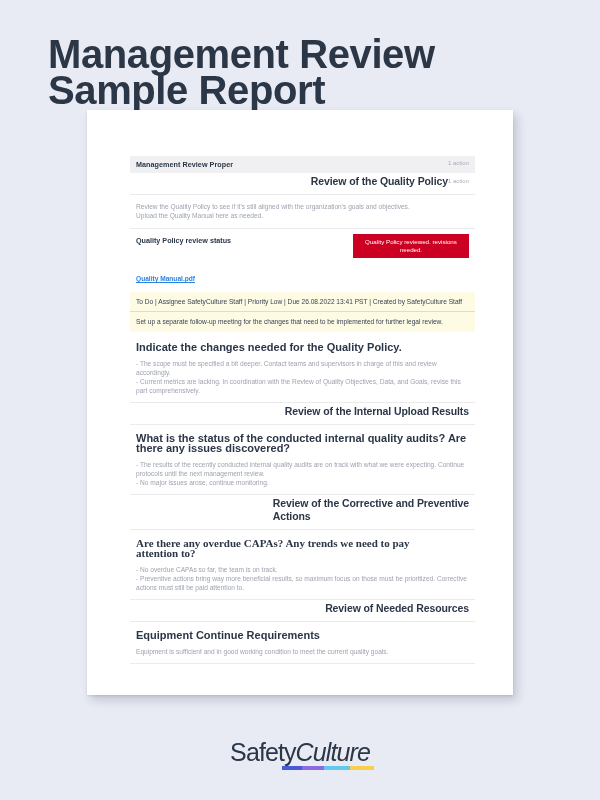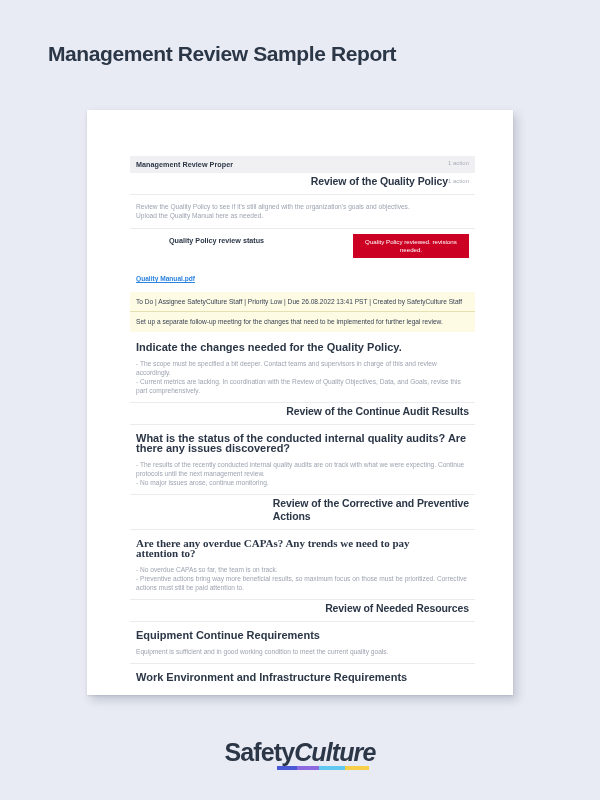--- a/index.html
+++ b/index.html
@@ -14,21 +14,21 @@
     overflow: hidden;
     position: relative;
   }
 
   
   .page-title {
     position: absolute;
     left: 48px;
     top: 36px;
     width: 520px;
-    font-size: 21px;
+    font-size: 40px;
     font-weight: bold;
     letter-spacing: -0.4px;
     color: #2b3647;
     line-height: 36px;
   }
 
   
   .doc-sheet {
     position: absolute;
     left: 87px;
@@ -96,21 +96,20 @@
     border-bottom: 1px solid #ebebee;
     white-space: pre-line;
   }
 
   .q-row {
     display: flex;
     align-items: flex-start;
     justify-content: space-between;
     padding: 7px 6px 6px 6px;
     box-sizing: border-box;
-    margin-left: 33px;
   }
   .q-label {
     font-size: 7.2px;
     font-weight: bold;
     color: #2b3647;
     line-height: 9.5px;
     white-space: pre-line;
     flex: 1 1 auto;
   }
   .badge-red {
@@ -187,21 +186,21 @@
     width: 600px;
     text-align: center;
   }
   .logo-wrap {
     display: inline-block;
     position: relative;
     line-height: 1;
   }
   .logo-text {
     font-size: 25px;
-    font-weight: bold;
+    font-weight: normal;
     color: #2b3647;
     letter-spacing: -0.9px;
     white-space: nowrap;
   }
   .logo-culture {
     font-style: italic;
   }
   .logo-bar {
     position: absolute;
     left: 52px;
@@ -250,42 +249,41 @@
     <div class="action-block">
       <div class="action-meta">To Do  |  Assignee SafetyCulture Staff  |  Priority Low  |  Due 26.08.2022 13:41 PST  |  Created by SafetyCulture Staff</div>
       <div class="action-desc">Set up a separate follow-up meeting for the changes that need to be implemented for further legal review.</div>
     </div>
 
     <div class="sub-label">Indicate the changes needed for the Quality Policy.</div>
     <div class="sub-answer">- The scope must be specified a bit deeper. Contact teams and supervisors in charge of this and review accordingly.
 - Current metrics are lacking. In coordination with the Review of Quality Objectives, Data, and Goals, revise this part comprehensively.</div>
 
     <div class="sec-head-row">
-      <span class="sec-title">Review of the Continue Audit Results</span>
+      <span class="sec-title">Review of the Internal Upload Results</span>
     </div>
     <div class="sub-label">What is the status of the conducted internal quality audits?
 Are there any issues discovered?</div>
     <div class="sub-answer">- The results of the recently conducted internal quality audits are on track with what we were expecting. Continue protocols until the next management review.
 - No major issues arose, continue monitoring.</div>
 
     <div class="sec-head-row">
       <span class="sec-title" style="white-space: pre-line;">Review of the Corrective and Preventive
 Actions</span>
     </div>
     <div class="sub-label" style="white-space: pre-line; font-family: Liberation Serif, serif;">Are there any overdue CAPAs? Any trends we need to pay
 attention to?</div>
     <div class="sub-answer">- No overdue CAPAs so far, the team is on track.
 - Preventive actions bring way more beneficial results, so maximum focus on those must be prioritized. Corrective actions must still be paid attention to.</div>
 
     <div class="sec-head-row">
       <span class="sec-title">Review of Needed Resources</span>
     </div>
     <div class="sub-label">Equipment Continue Requirements</div>
     <div class="sub-answer">Equipment is sufficient and in good working condition to meet the current quality goals.</div>
-    <div class="sub-label">Work Environment and Infrastructure Requirements</div>
 
   </div>
 </div>
 
 <div class="footer-logo">
   <span class="logo-wrap">
     <span class="logo-text"><span>Safety</span><span class="logo-culture">Culture</span></span>
     <span class="logo-bar">
       <span class="seg1"></span>
       <span class="seg2"></span>

